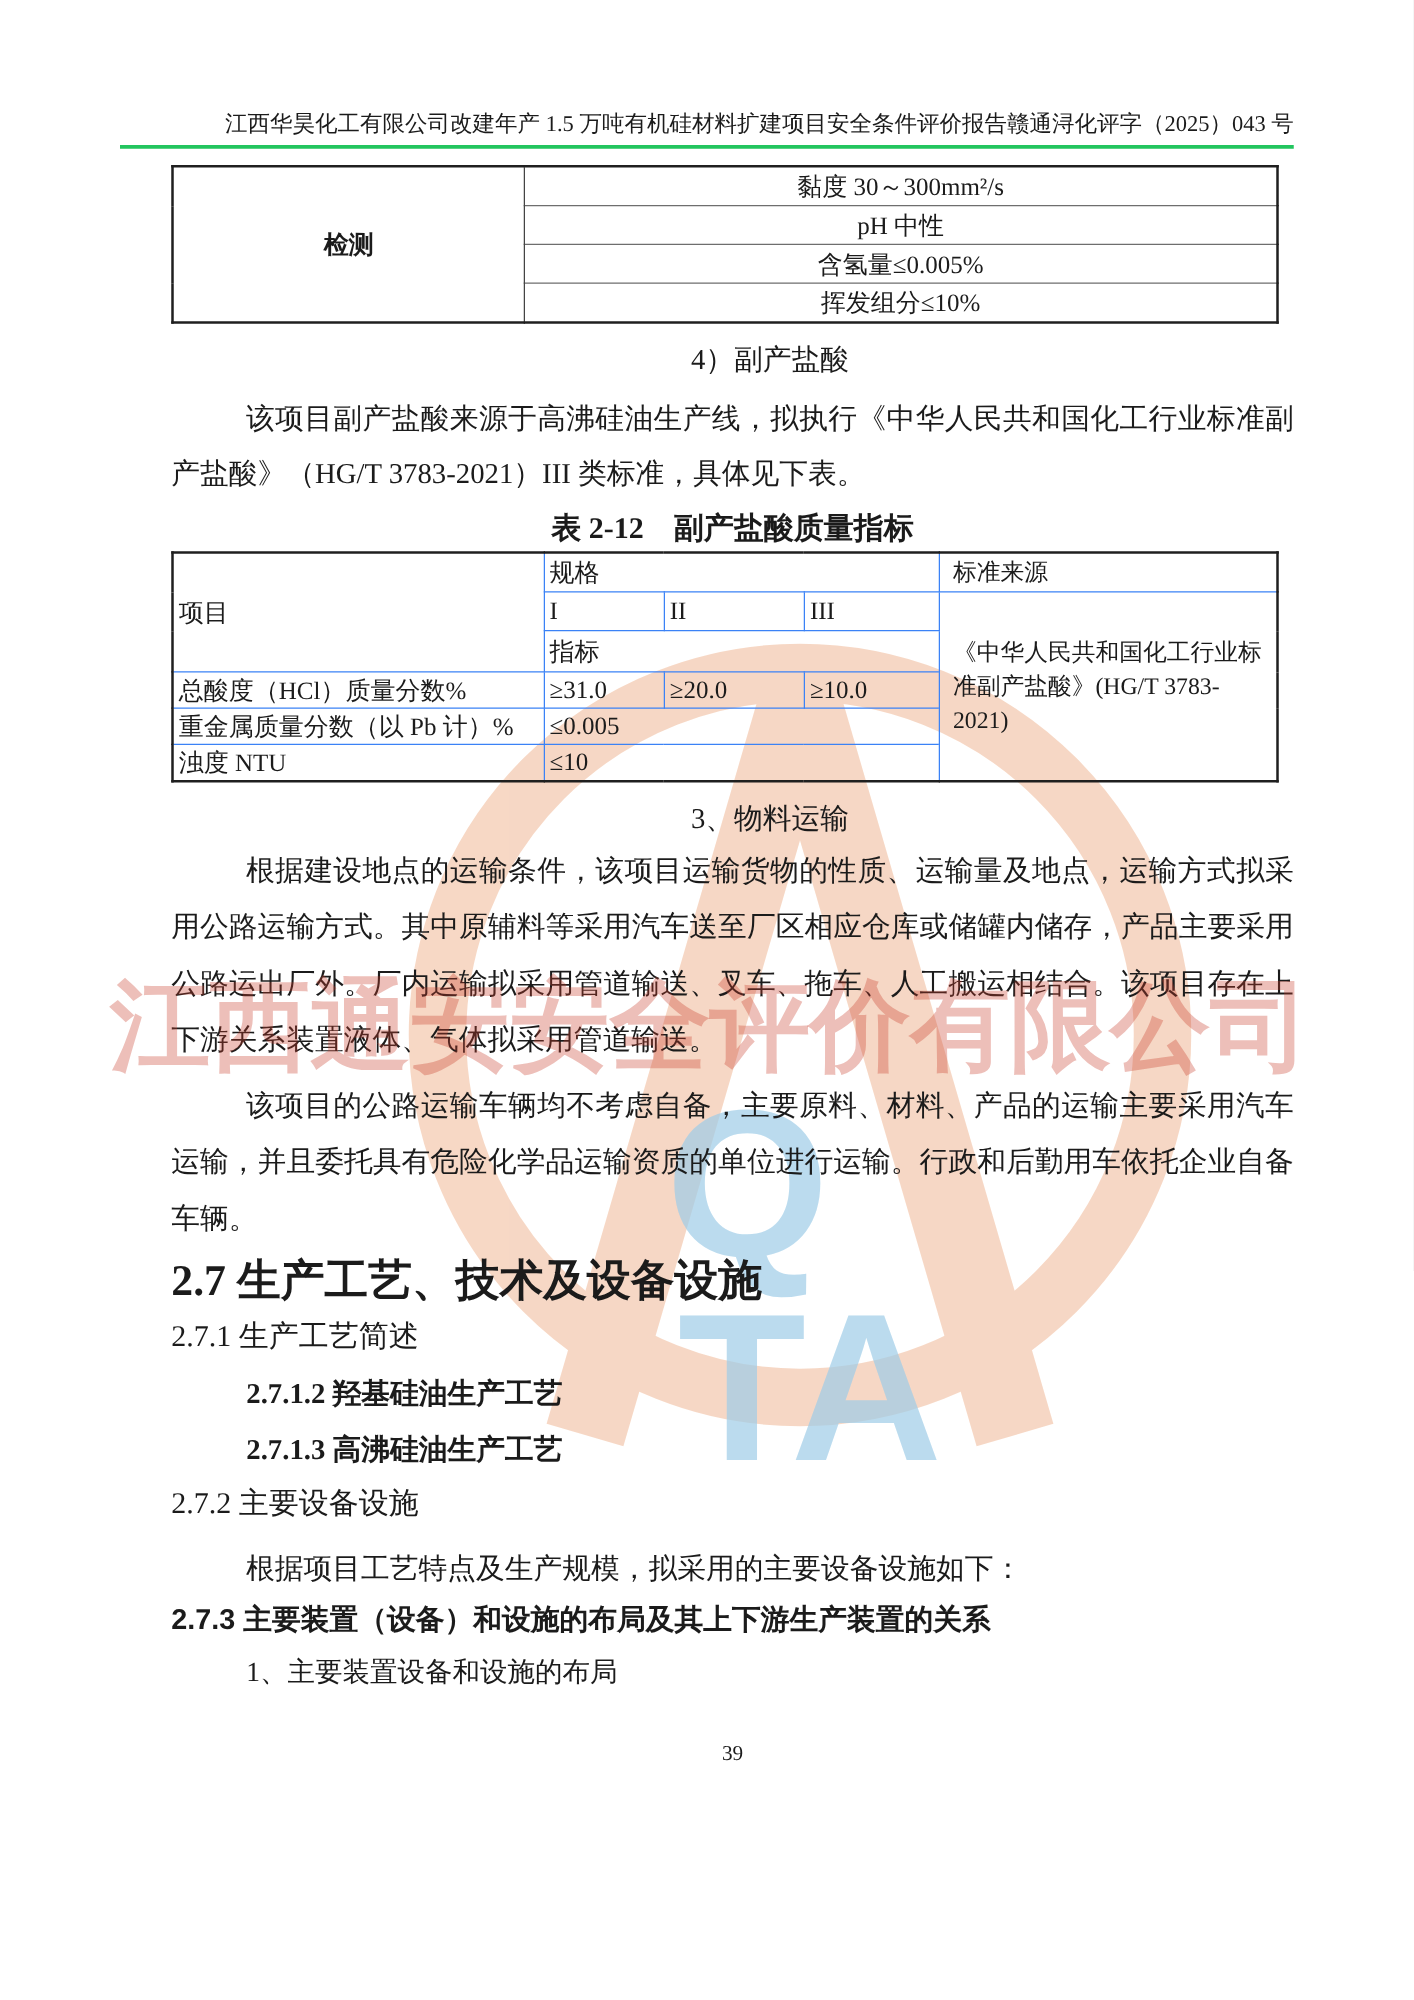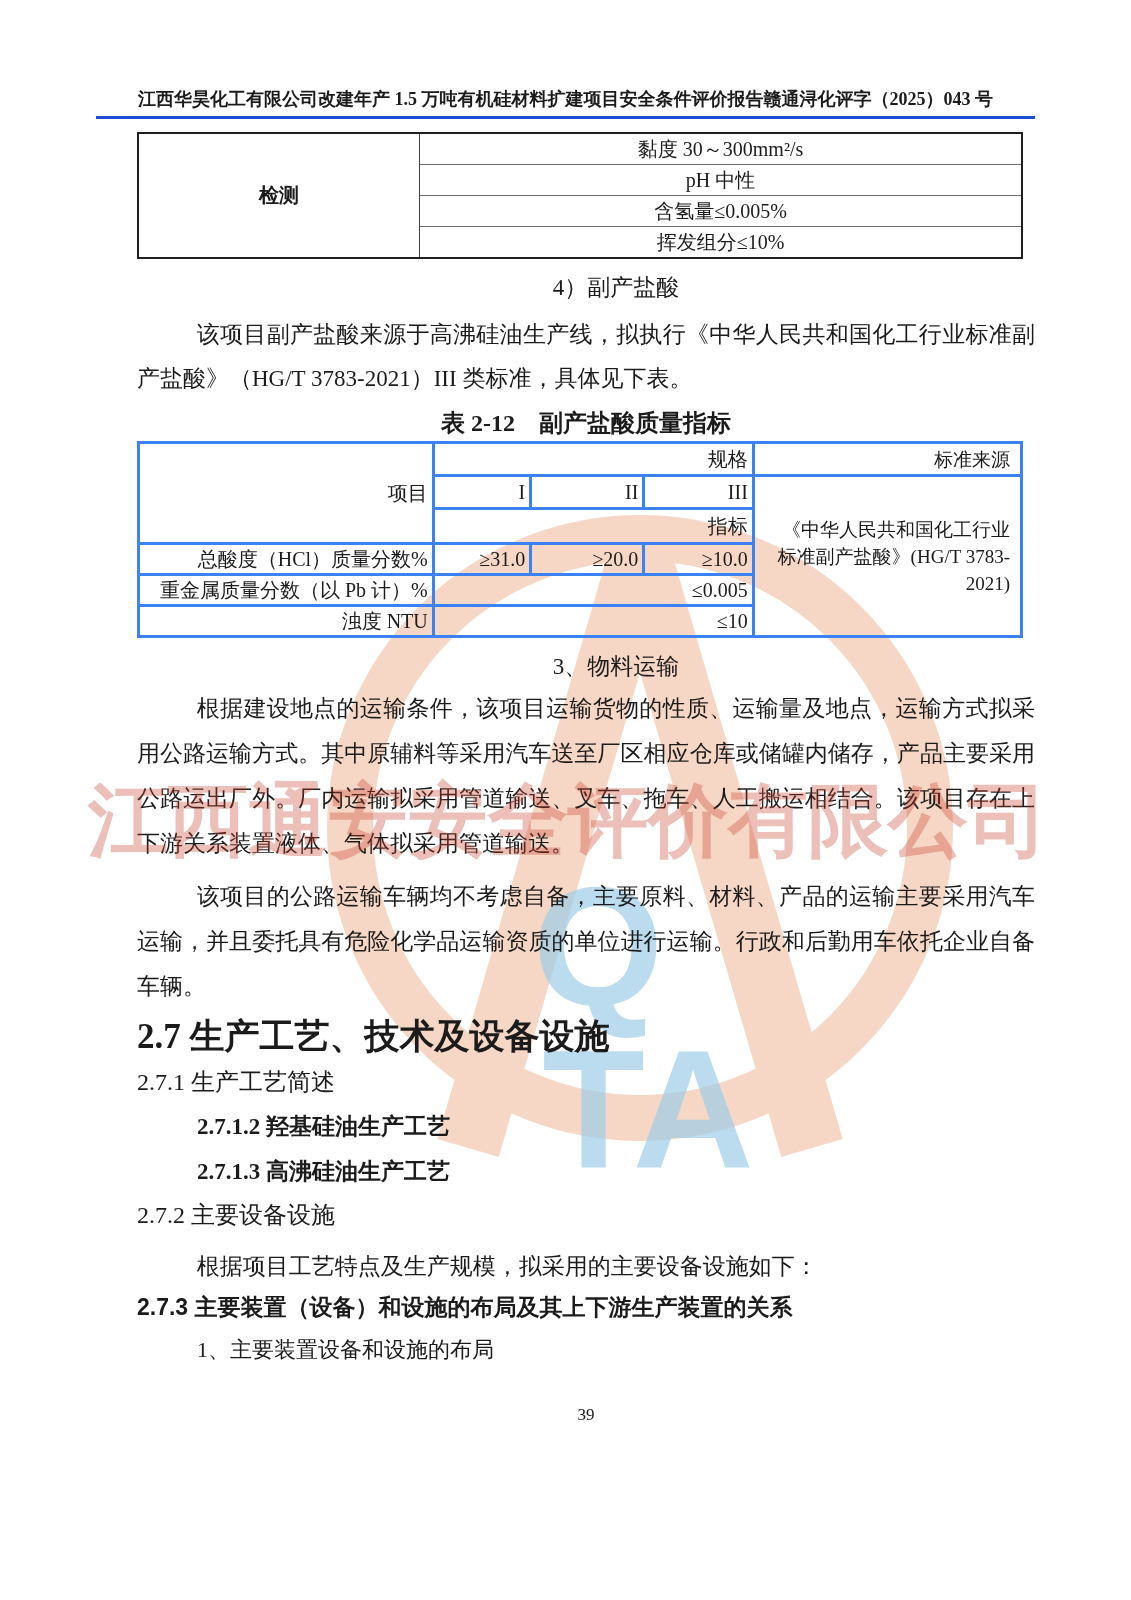--- a/index.html
+++ b/index.html
@@ -15,38 +15,38 @@
     position:absolute;left:88px;top:768px;width:960px;z-index:2;
     pointer-events:none;white-space:nowrap;
     font-family:"Liberation Sans","DejaVu Sans",sans-serif;
     font-weight:bold;font-size:80px;letter-spacing:0px;
     color:rgba(200,60,42,0.33);
   }
   
   .content{position:relative;z-index:1;}
   .hdr{
     margin:0 96px;padding-top:88px;padding-bottom:6px;
-    border-bottom:3px solid #1d4ed8;
-    display:flex;justify-content:center;align-items:flex-end;
-    font-size:18px;line-height:22px;font-weight:700;
+    border-bottom:3px solid #22c55e;
+    display:flex;justify-content:flex-end;align-items:flex-end;
+    font-size:18px;line-height:22px;font-weight:400;
   }
   .body{margin-left:137px;margin-right:96px;}
   table{border-collapse:collapse;}
   
   .t1{width:886px;margin-top:13px;border:2px solid #1f1f1f;font-size:20px;}
   .t1 td{border:1px solid #6e6e6e;text-align:center;height:30px;padding:0 6px;}
   .t1 td.lbl{width:268px;font-weight:600;border-right:1px solid #444;}
   
   .h-sub{font-size:23px;margin:14px 0 0 60px;line-height:30px;text-align:center;}
   .para{font-size:23px;line-height:44px;text-align:justify;text-indent:2.6em;margin-top:10px;}
   .para.w45{line-height:45px;margin-top:4px;}
   .t2title{margin-top:6px;text-align:center;font-weight:bold;font-size:24px;line-height:32px;}
   
   .t2{width:886px;margin-top:2px;border:2px solid #1f1f1f;font-size:20px;}
-  .t2 td{border:3px solid #3b82f6;text-align:right;padding:0 4px;}
+  .t2 td{border:1px solid #3b82f6;text-align:left;padding:0 4px;}
   .t2 .c-item{width:302px;}
   .t2 .c-g1{width:90px;}
   .t2 .c-g2{width:107px;}
   .t2 .c-g3{width:103px;}
   .t2 .c-src{width:262px;font-size:19px;line-height:27px;padding:0 10px;}
   .t2 .r-h1 td{height:30px;}
   .t2 .r-h2 td{height:30px;}
   .t2 .r-h3 td{height:32px;}
   .t2 .r-d td{height:28px;}
   

